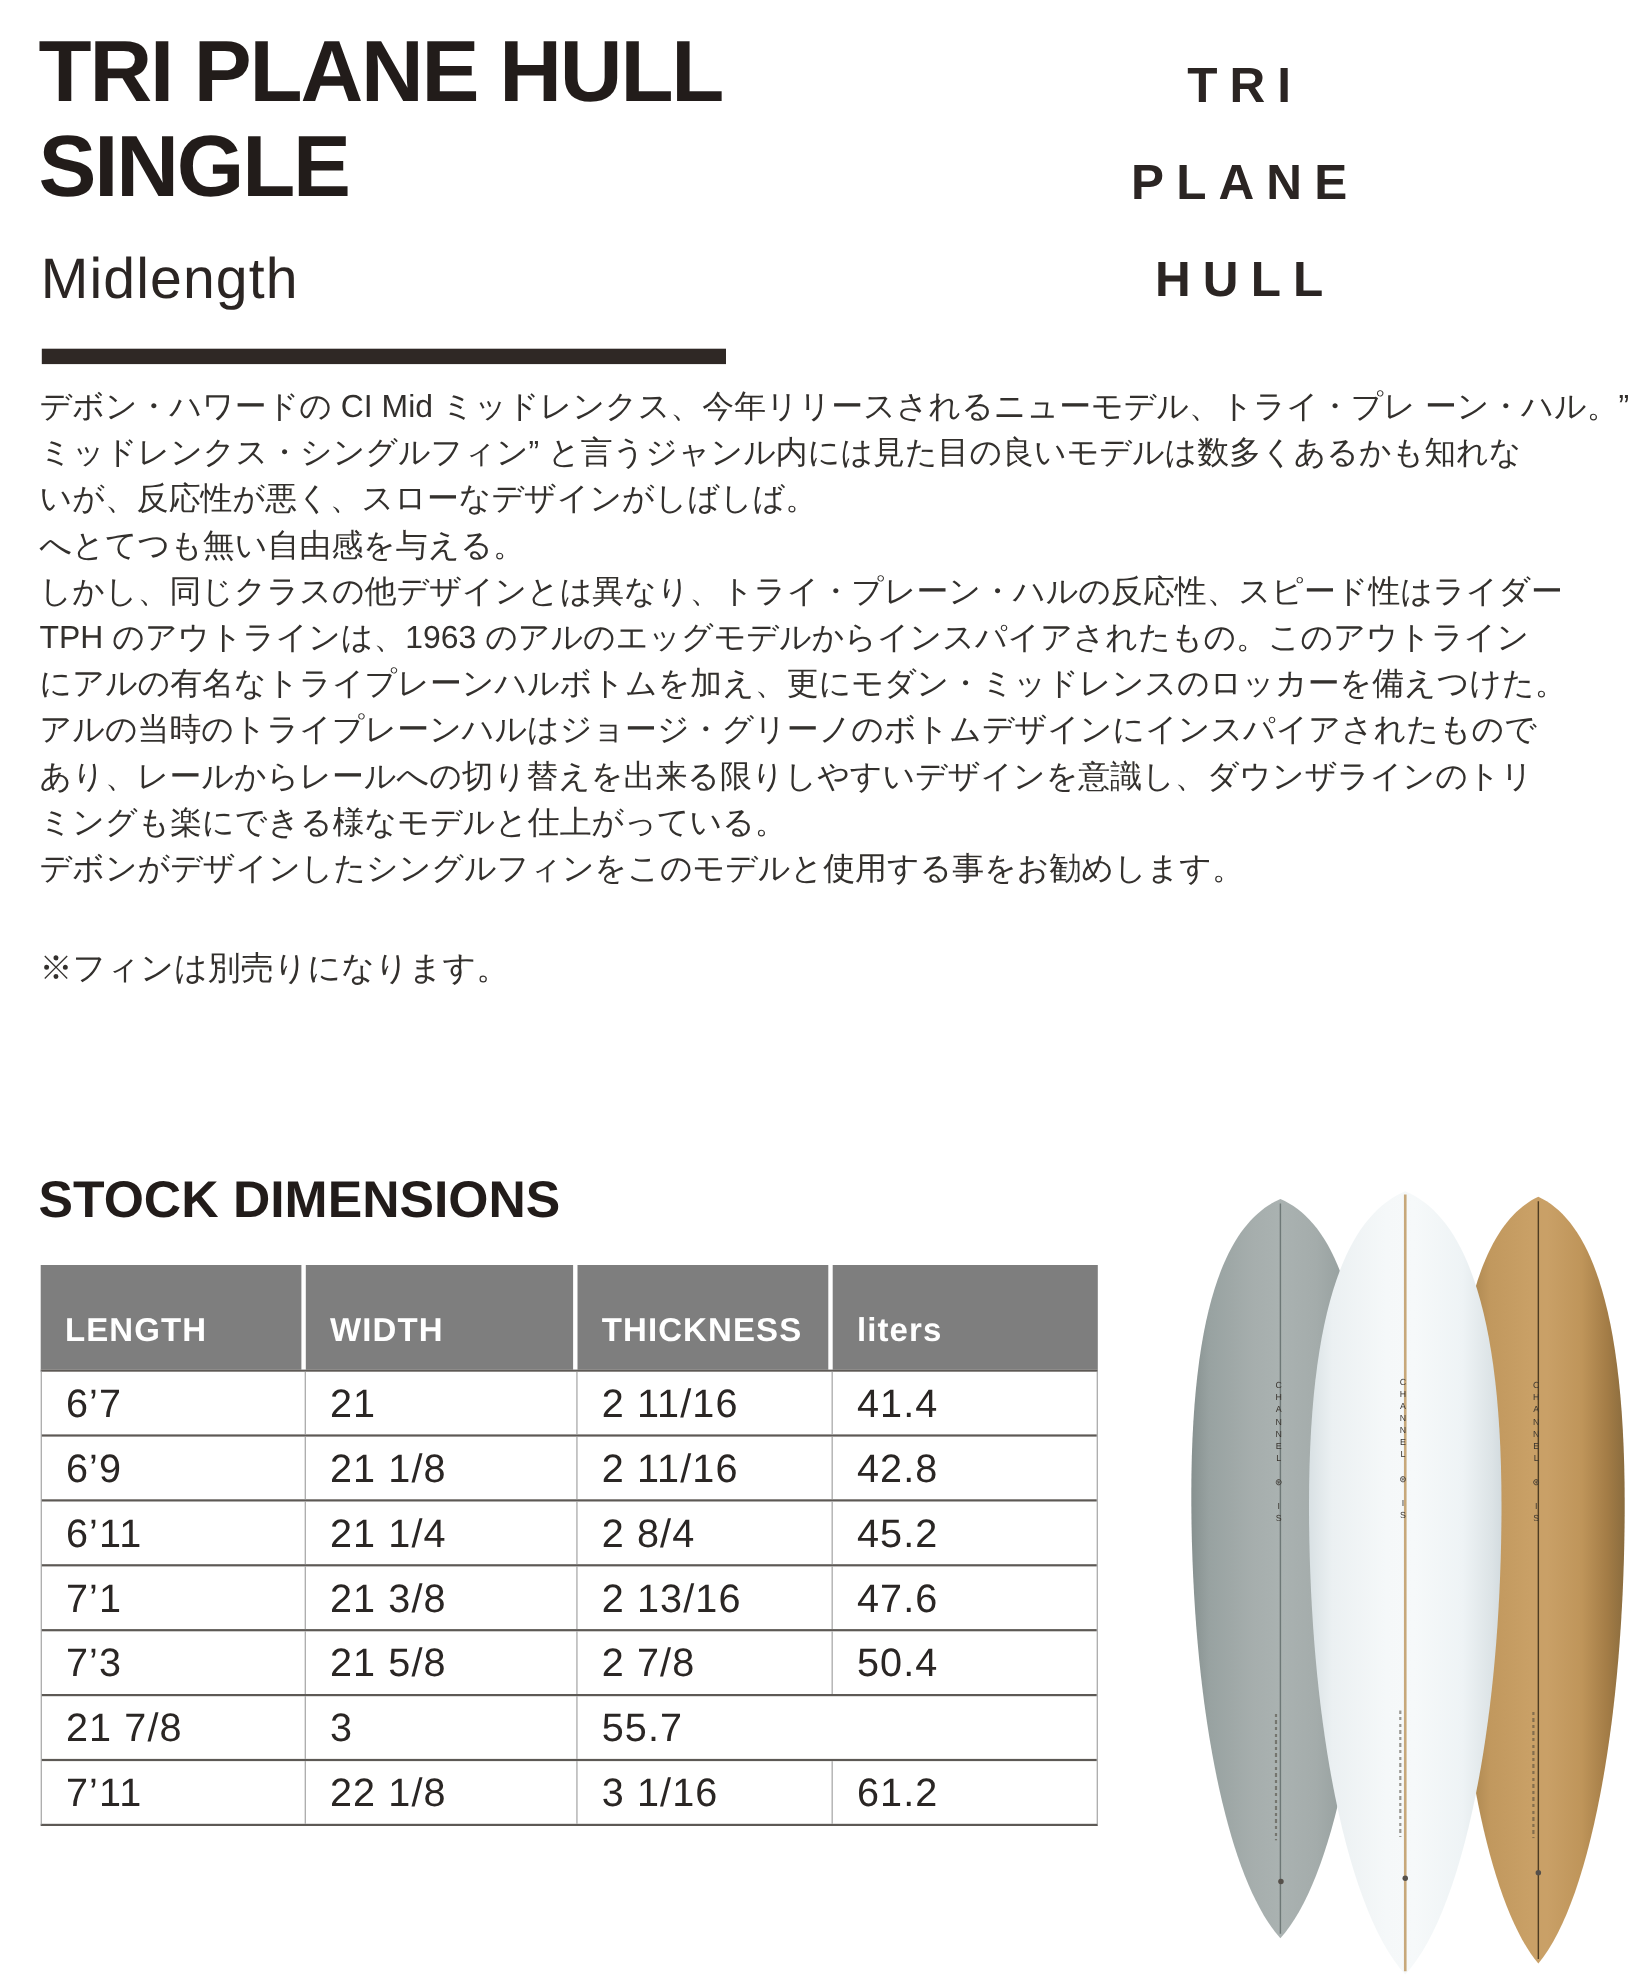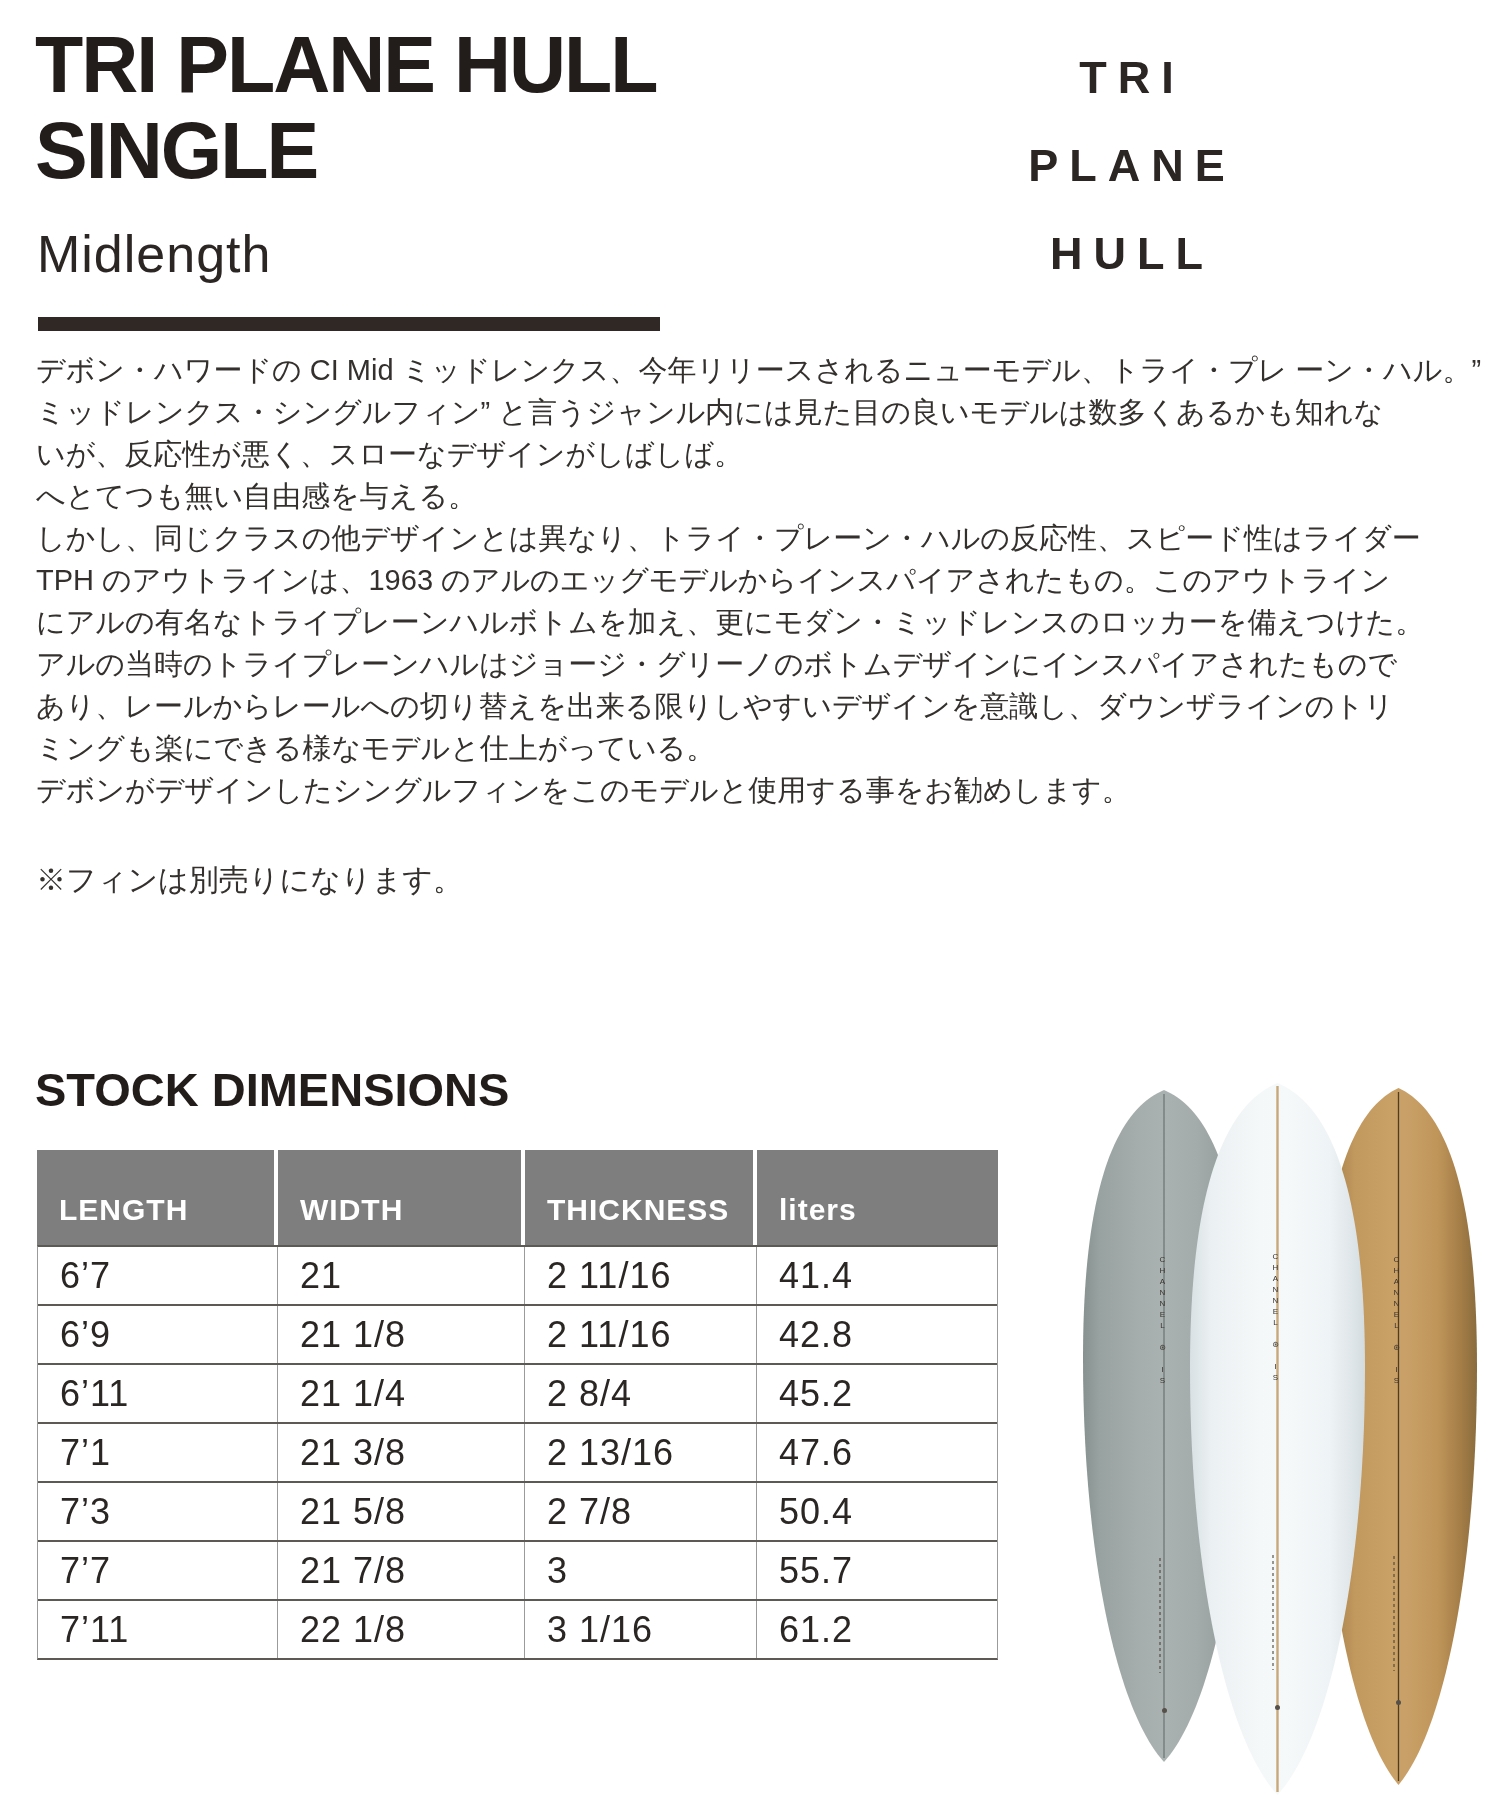--- a/index.html
+++ b/index.html
@@ -124,21 +124,20 @@
           <div class="td">2 13/16</div>
           <div class="td">47.6</div>
         </div>
         <div class="tr">
           <div class="td">7’3</div>
           <div class="td">21 5/8</div>
           <div class="td">2 7/8</div>
           <div class="td">50.4</div>
         </div>
         <div class="tr">
-          <div class="td">7’7</div>
           <div class="td">21 7/8</div>
           <div class="td">3</div>
           <div class="td">55.7</div>
         </div>
         <div class="tr">
           <div class="td">7’11</div>
           <div class="td">22 1/8</div>
           <div class="td">3 1/16</div>
           <div class="td">61.2</div>
         </div>

